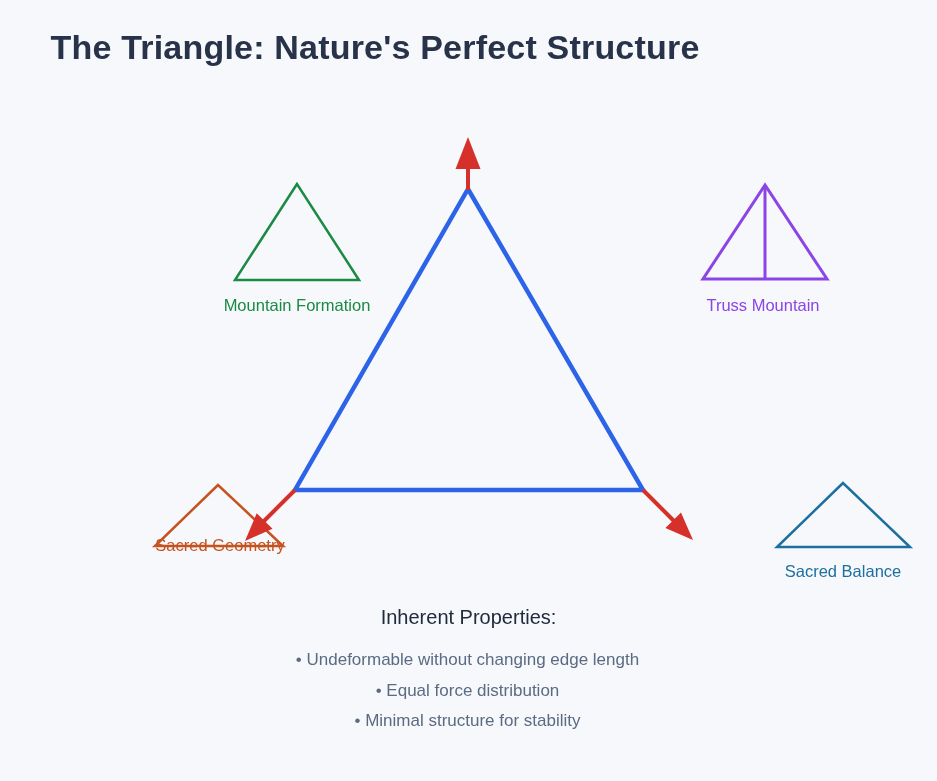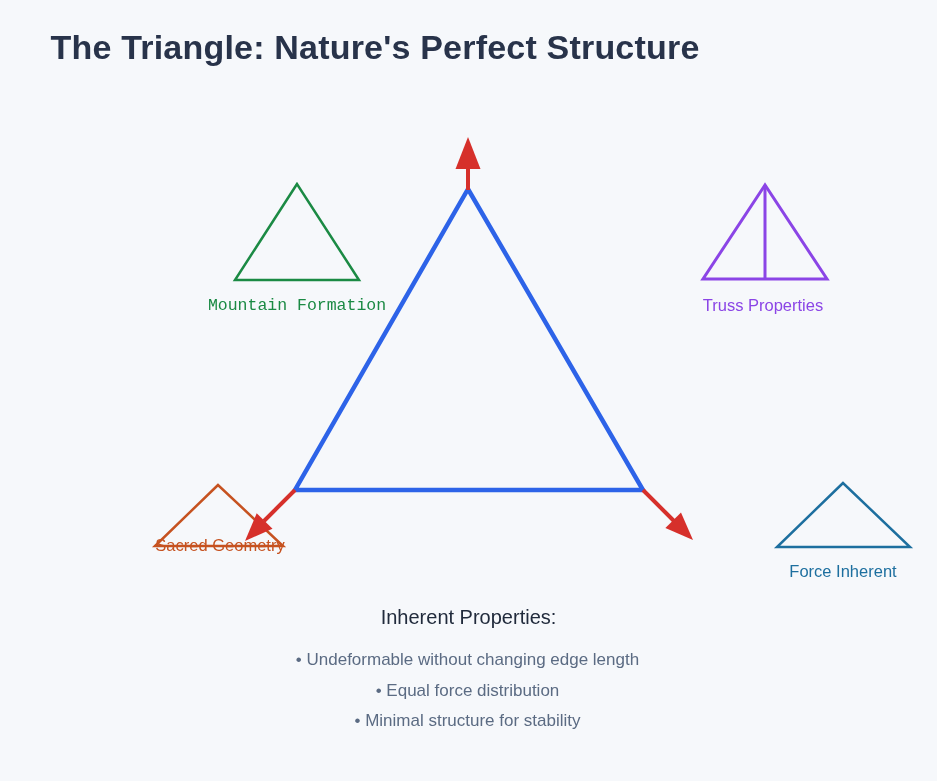--- a/index.html
+++ b/index.html
@@ -71,27 +71,27 @@
     <line x1="468" y1="190" x2="468" y2="165" stroke-width="4" stroke="#d6302b"></line>
     <polygon points="468,137 455.5,169 480.5,169" stroke="none" fill="#d6302b"></polygon>
 
     <line x1="295" y1="490" x2="264" y2="521" stroke-width="4" stroke="#d6302b"></line>
     <polygon points="245,541 272.5,528.7 256.7,513.3" stroke="none" fill="#d6302b"></polygon>
 
     <line x1="643" y1="490" x2="674" y2="521" stroke-width="4" stroke="#d6302b"></line>
     <polygon points="693,540 665.4,528 681,512.4" stroke="none" fill="#d6302b"></polygon>
   </svg>
 
-  <div class="shape-label" style="left: 297px; top: 296px; color: rgb(27, 138, 68); font-family: Liberation Mono, monospace;">Mountain Formation</div>
+  <div class="shape-label" style="left: 297px; top: 296px; color: rgb(27, 138, 68);">Mountain Formation</div>
 
-  <div class="shape-label" style="left: 763px; top: 296px; color: rgb(139, 69, 230);">Truss Properties</div>
+  <div class="shape-label" style="left: 763px; top: 296px; color: rgb(139, 69, 230);">Truss Mountain</div>
 
   <div class="shape-label" style="left: 220px; top: 536px; color: rgb(198, 82, 32);">Sacred Geometry</div>
 
-  <div class="shape-label" style="left: 843px; top: 562px; color: rgb(29, 111, 159);">Force Inherent</div>
+  <div class="shape-label" style="left: 843px; top: 562px; color: rgb(29, 111, 159);">Sacred Balance</div>
 
   <div class="props-heading" style="top: 606px; color: rgb(33, 43, 60);">Inherent Properties:</div>
 
   <div class="props-item" style="top: 650px; color: rgb(91, 107, 131);">• Undeformable without changing edge length</div>
 
   <div class="props-item" style="top: 681px; color: rgb(91, 107, 131);">• Equal force distribution</div>
 
   <div class="props-item" style="top: 711px; color: rgb(91, 107, 131);">• Minimal structure for stability</div>
 
 </div>

